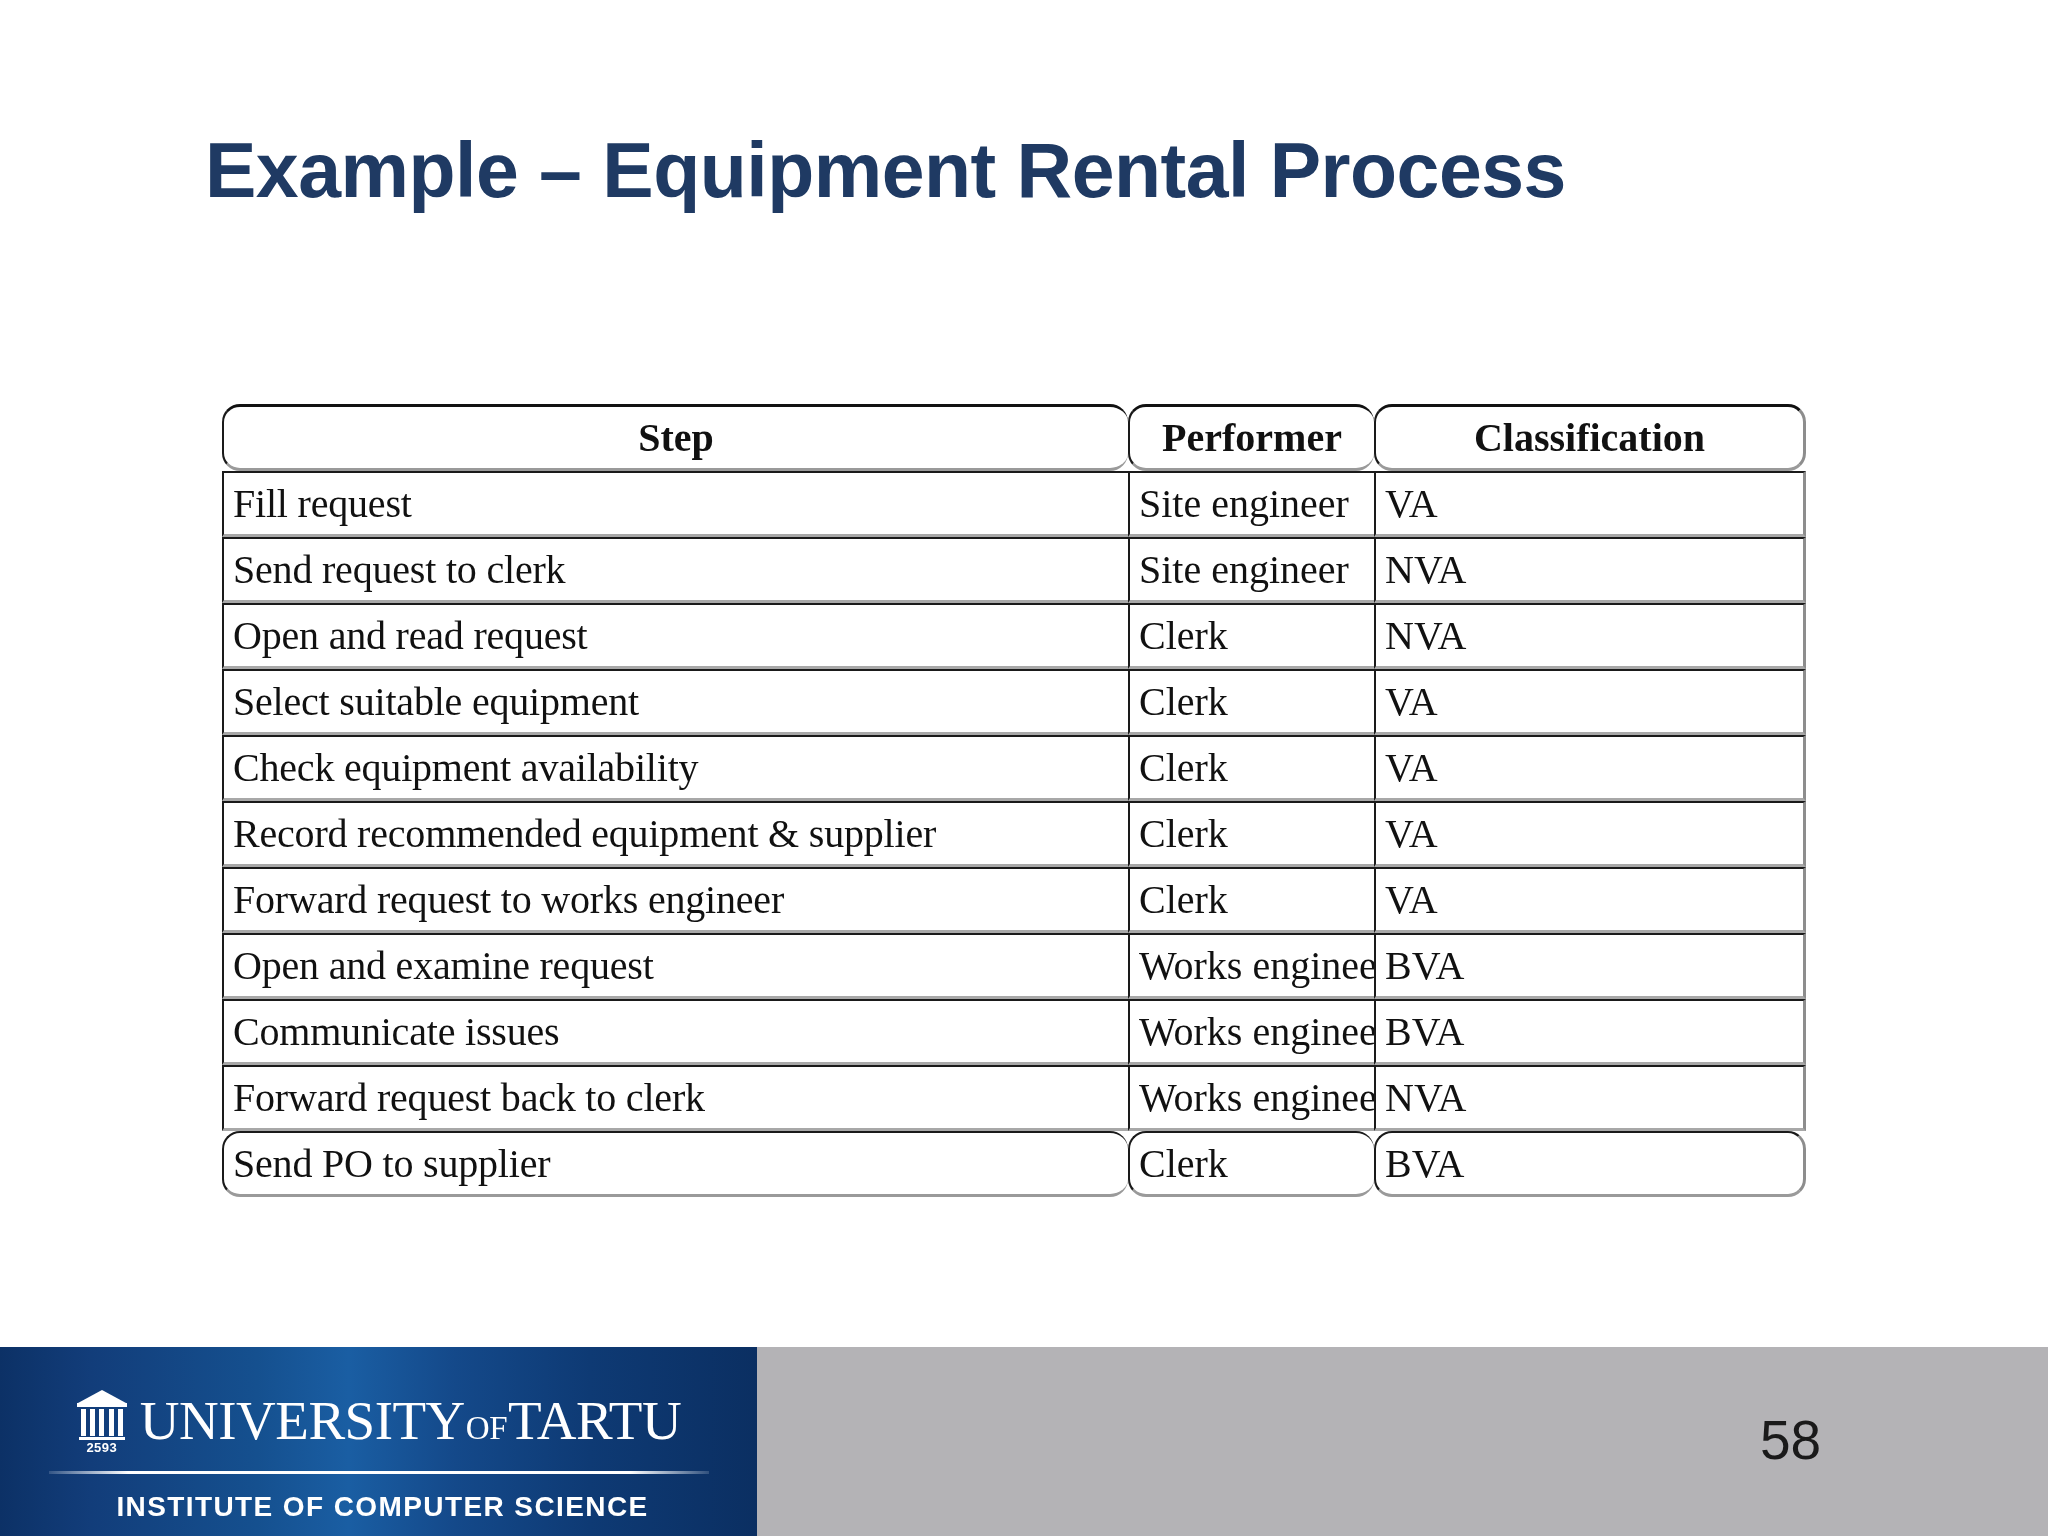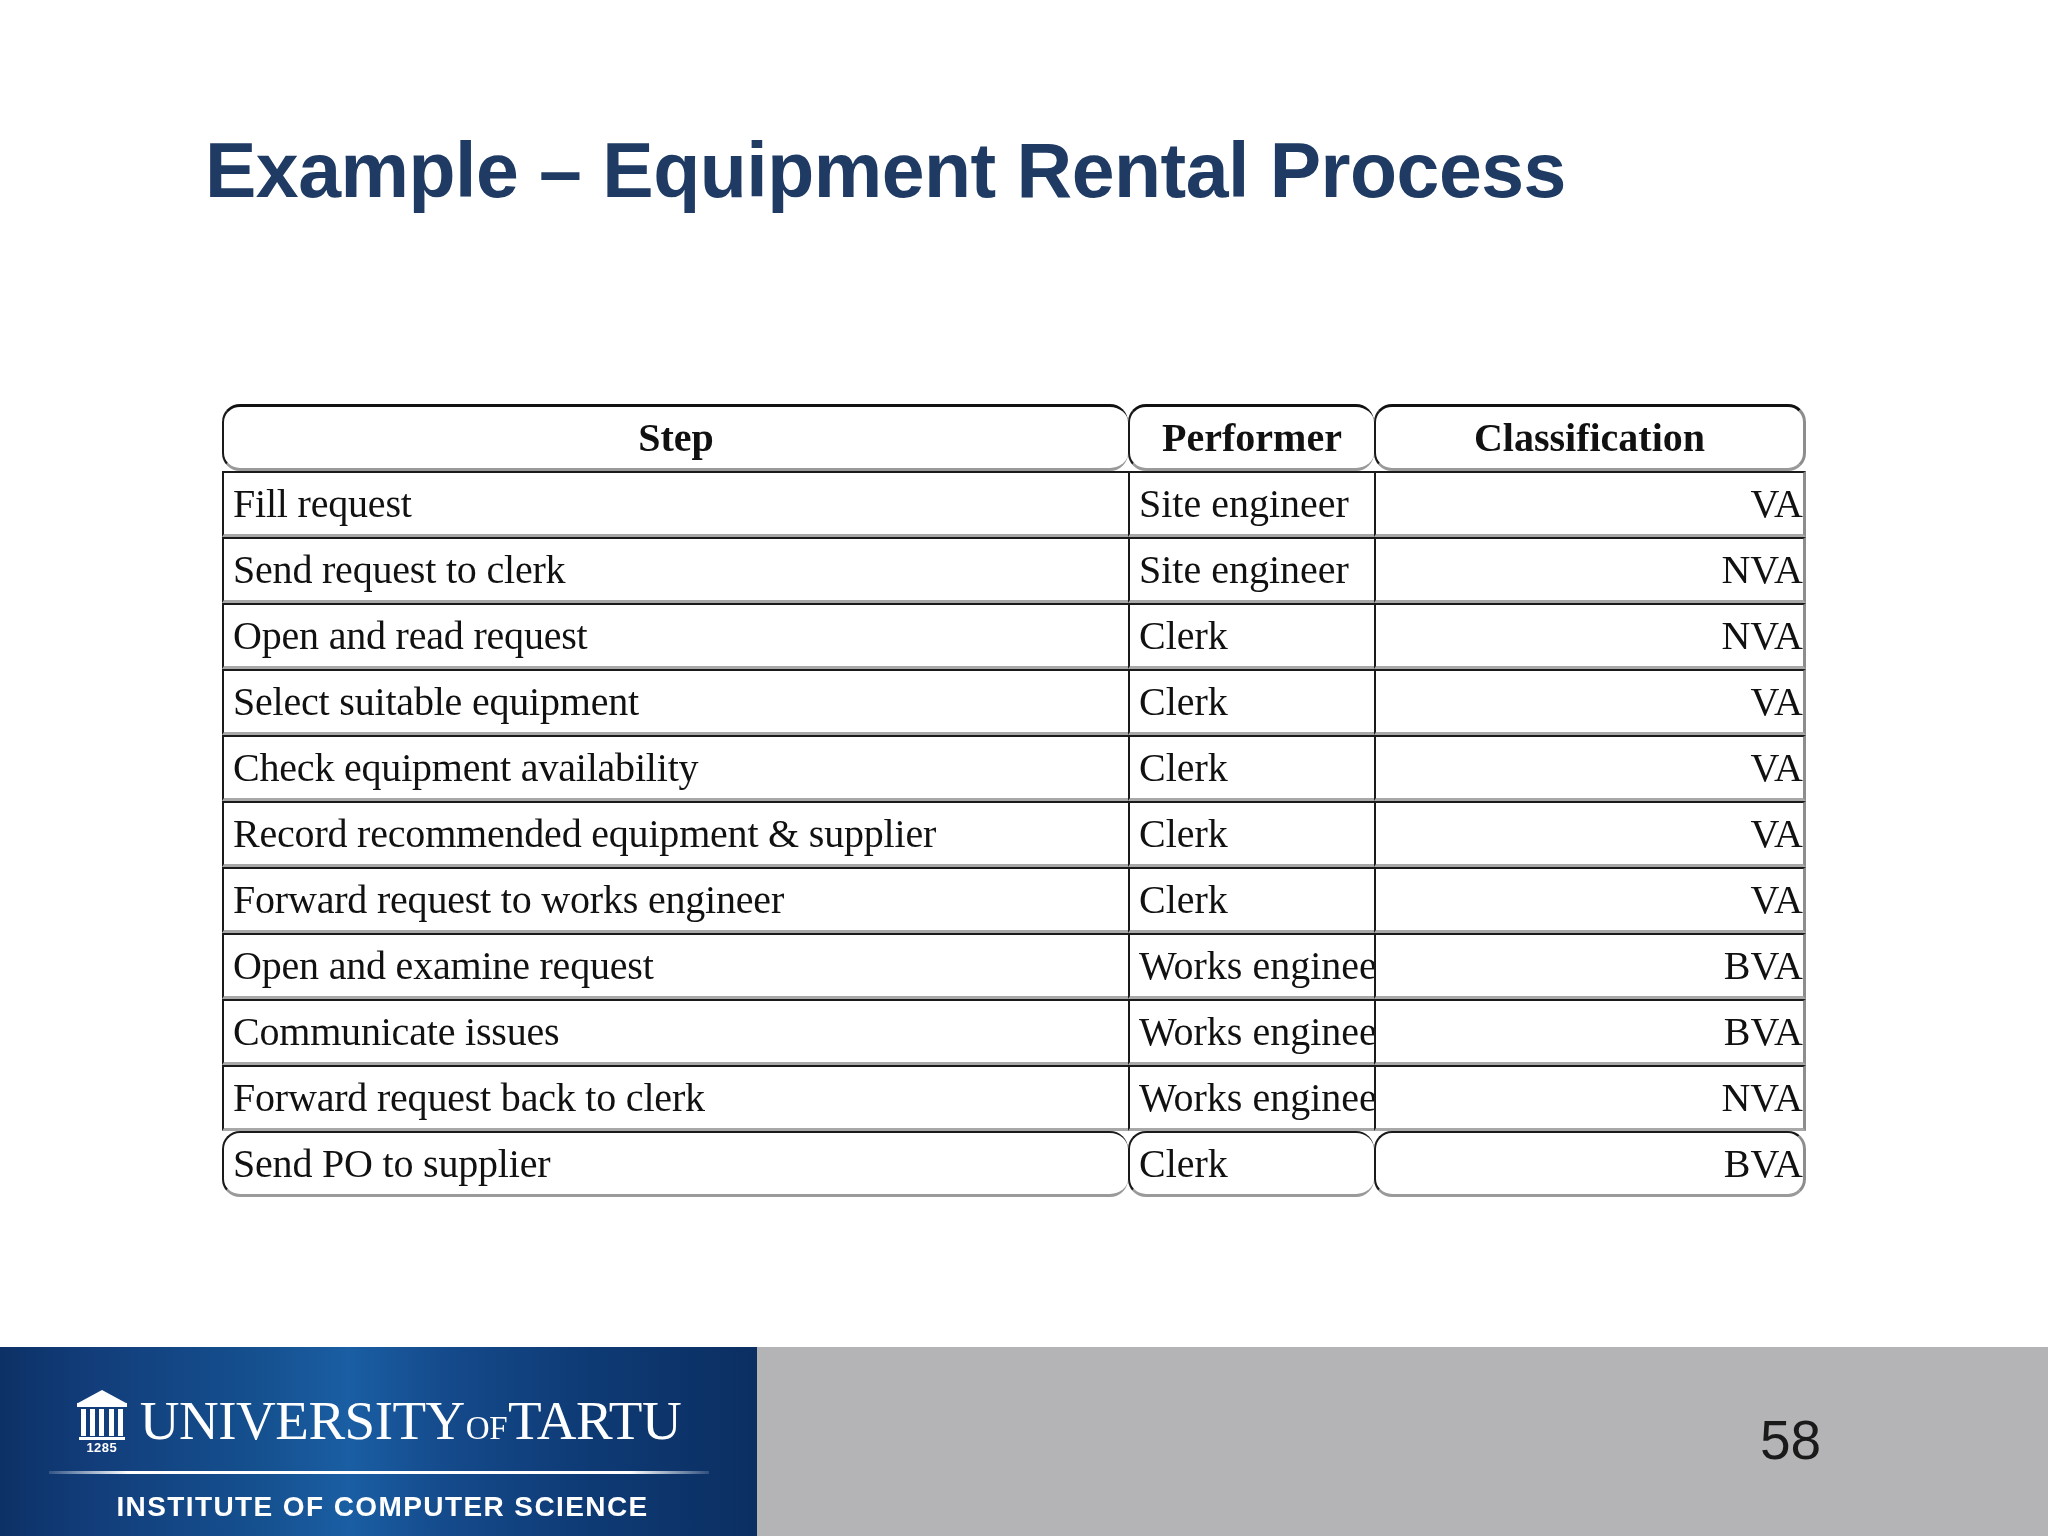--- a/index.html
+++ b/index.html
@@ -76,21 +76,21 @@
   table#process-table thead th.col-step {
     text-align: center;
   }
   
   col.c-step { width: 906px; }
   col.c-perf { width: 246px; }
   col.c-class { width: 432px; }
 
   table#process-table td.cell-step { text-align: left; }
   table#process-table td.cell-perf { text-align: left; }
-  table#process-table td.cell-class { text-align: right; }
+  table#process-table td.cell-class { text-align: left; }
 
   
   table#process-table td.cell-step { letter-spacing: -0.2px; }
 
   
   #footer {
     position: absolute;
     left: 0;
     top: 1347px;
     width: 2048px;
@@ -311,21 +311,21 @@
           <div class="pediment"></div>
           <div class="architrave"></div>
           <div class="cols">
               <i></i>
               <i></i>
               <i></i>
               <i></i>
               <i></i>
             </div>
           <div class="plinth1"></div>
-          <div class="year">1285</div>
+          <div class="year">2593</div>
         </div>
         <div id="wordmark">
           <span>UNIVERSITY</span>
             <span class="of">OF</span>
             <span>TARTU</span>
         </div>
       </div>
       <div id="logo-divider"></div>
       <div id="institute-line">INSTITUTE OF COMPUTER SCIENCE</div>
     </div>

